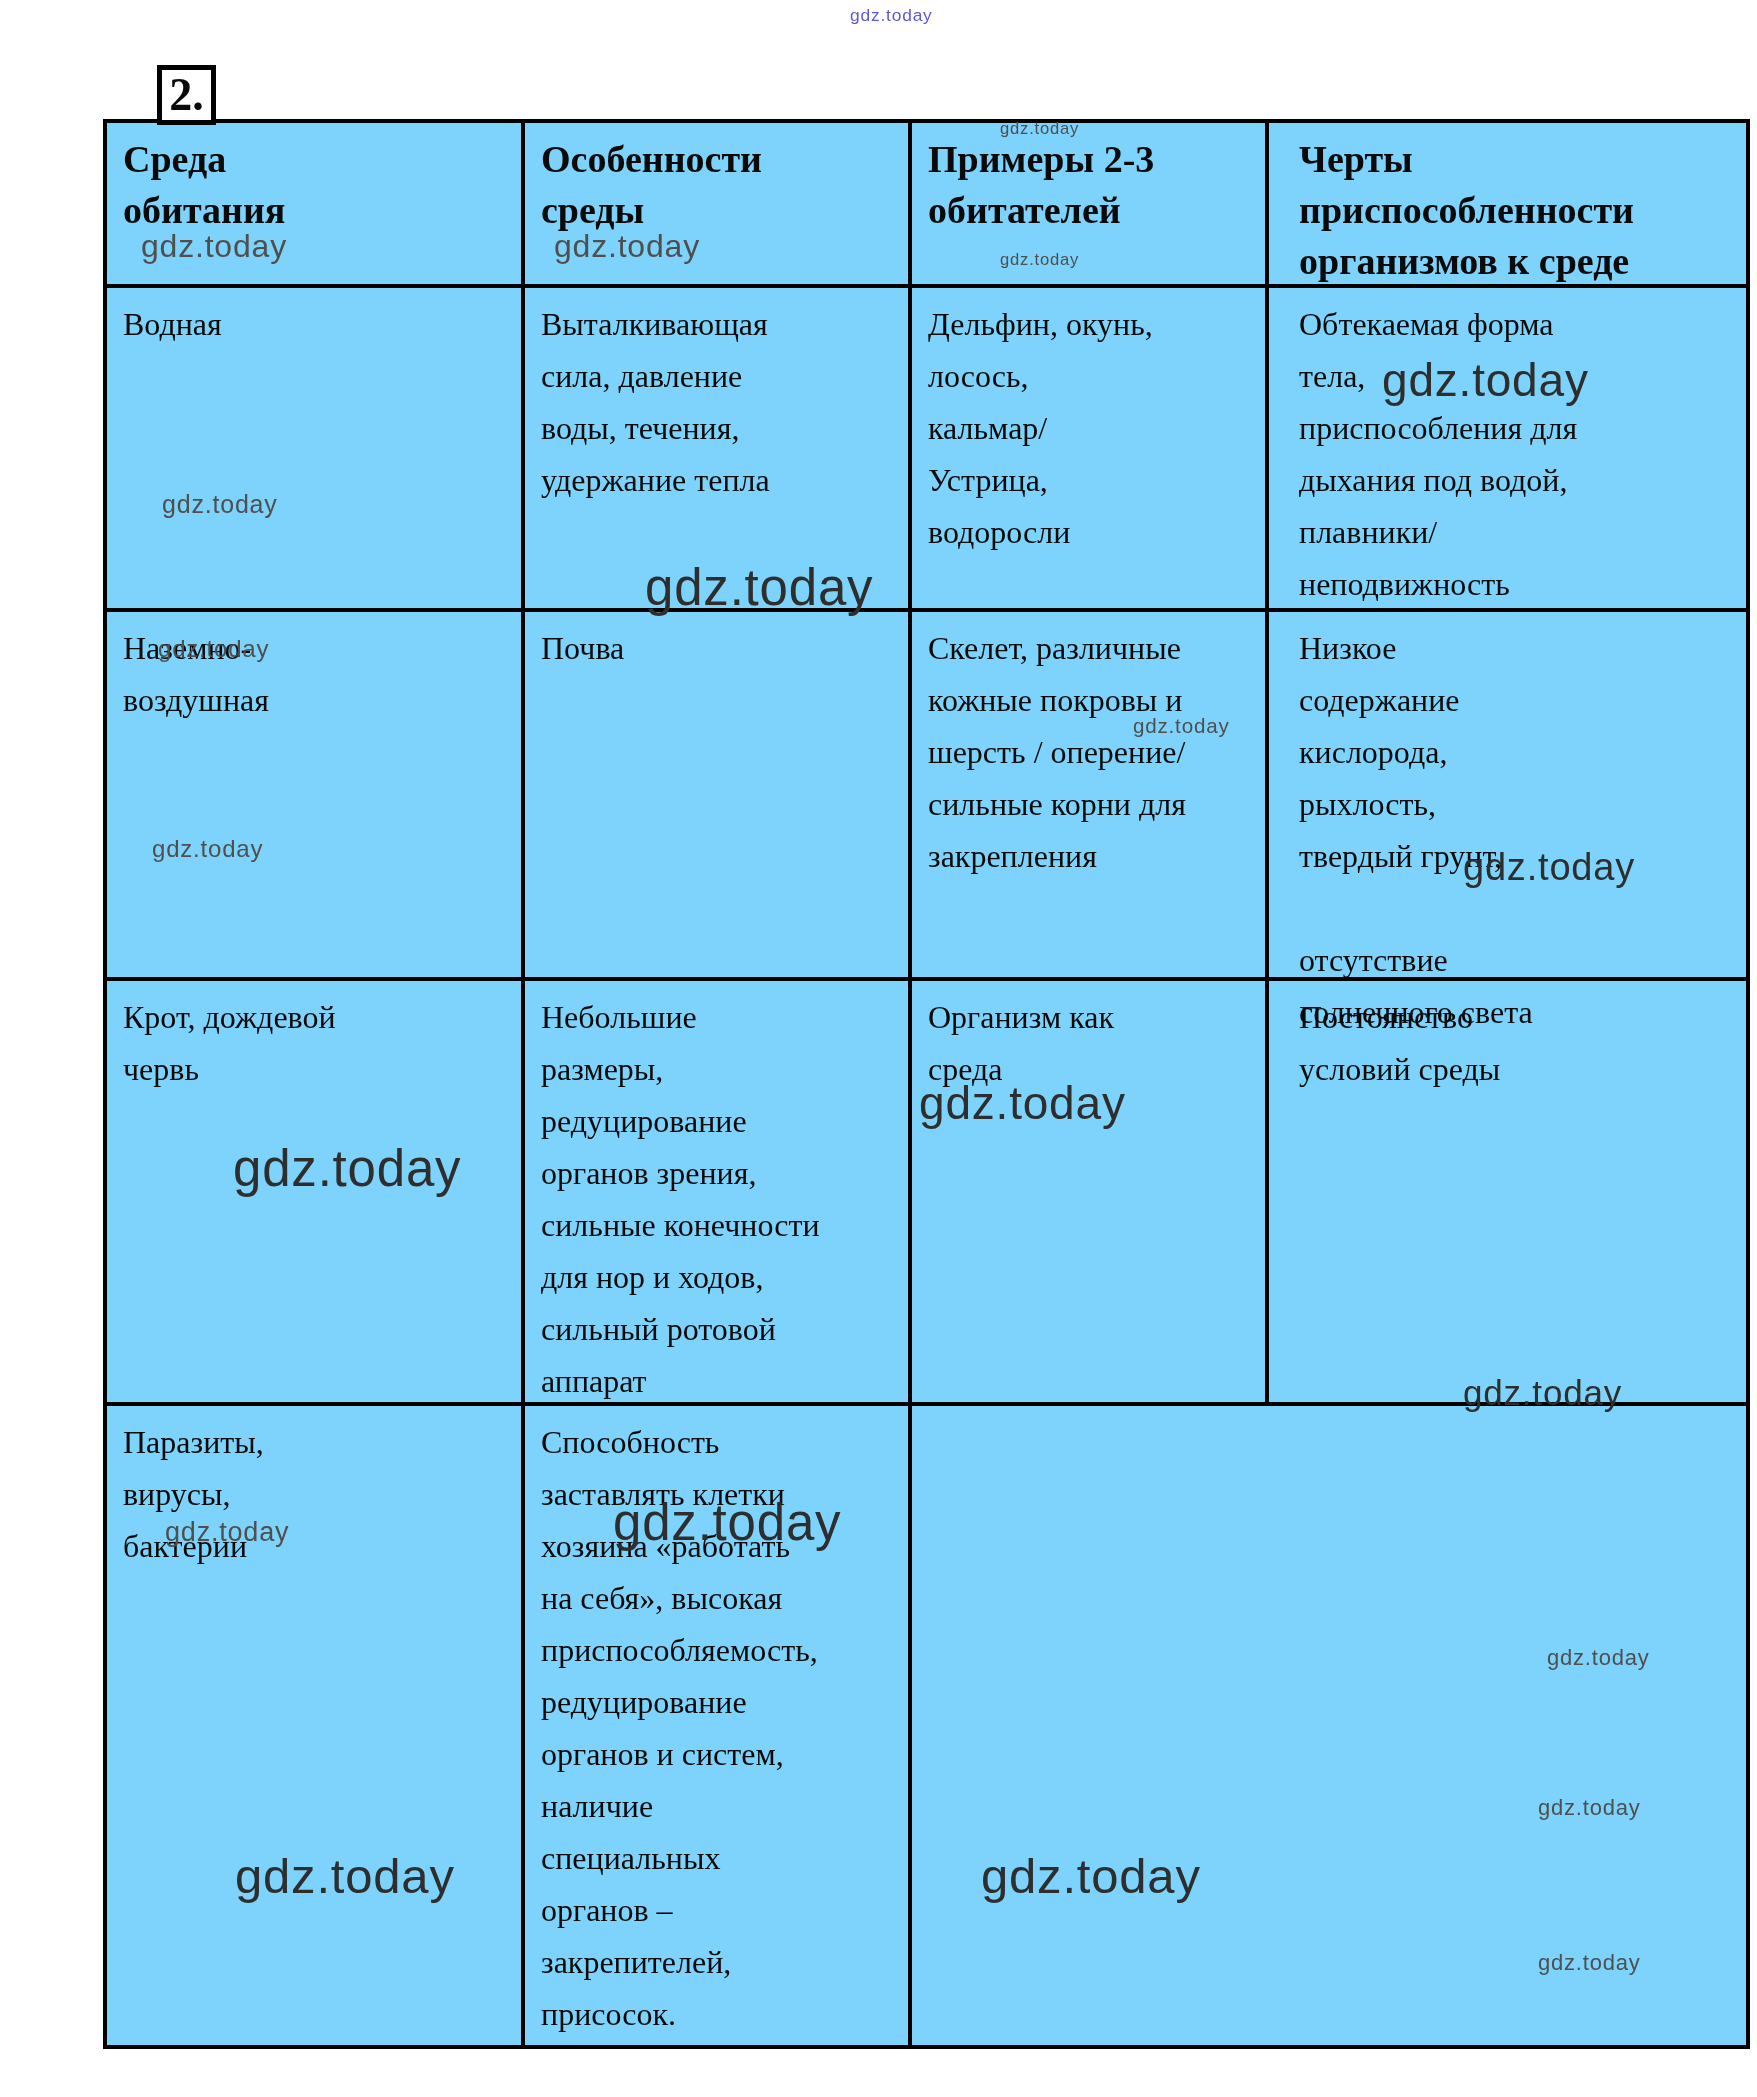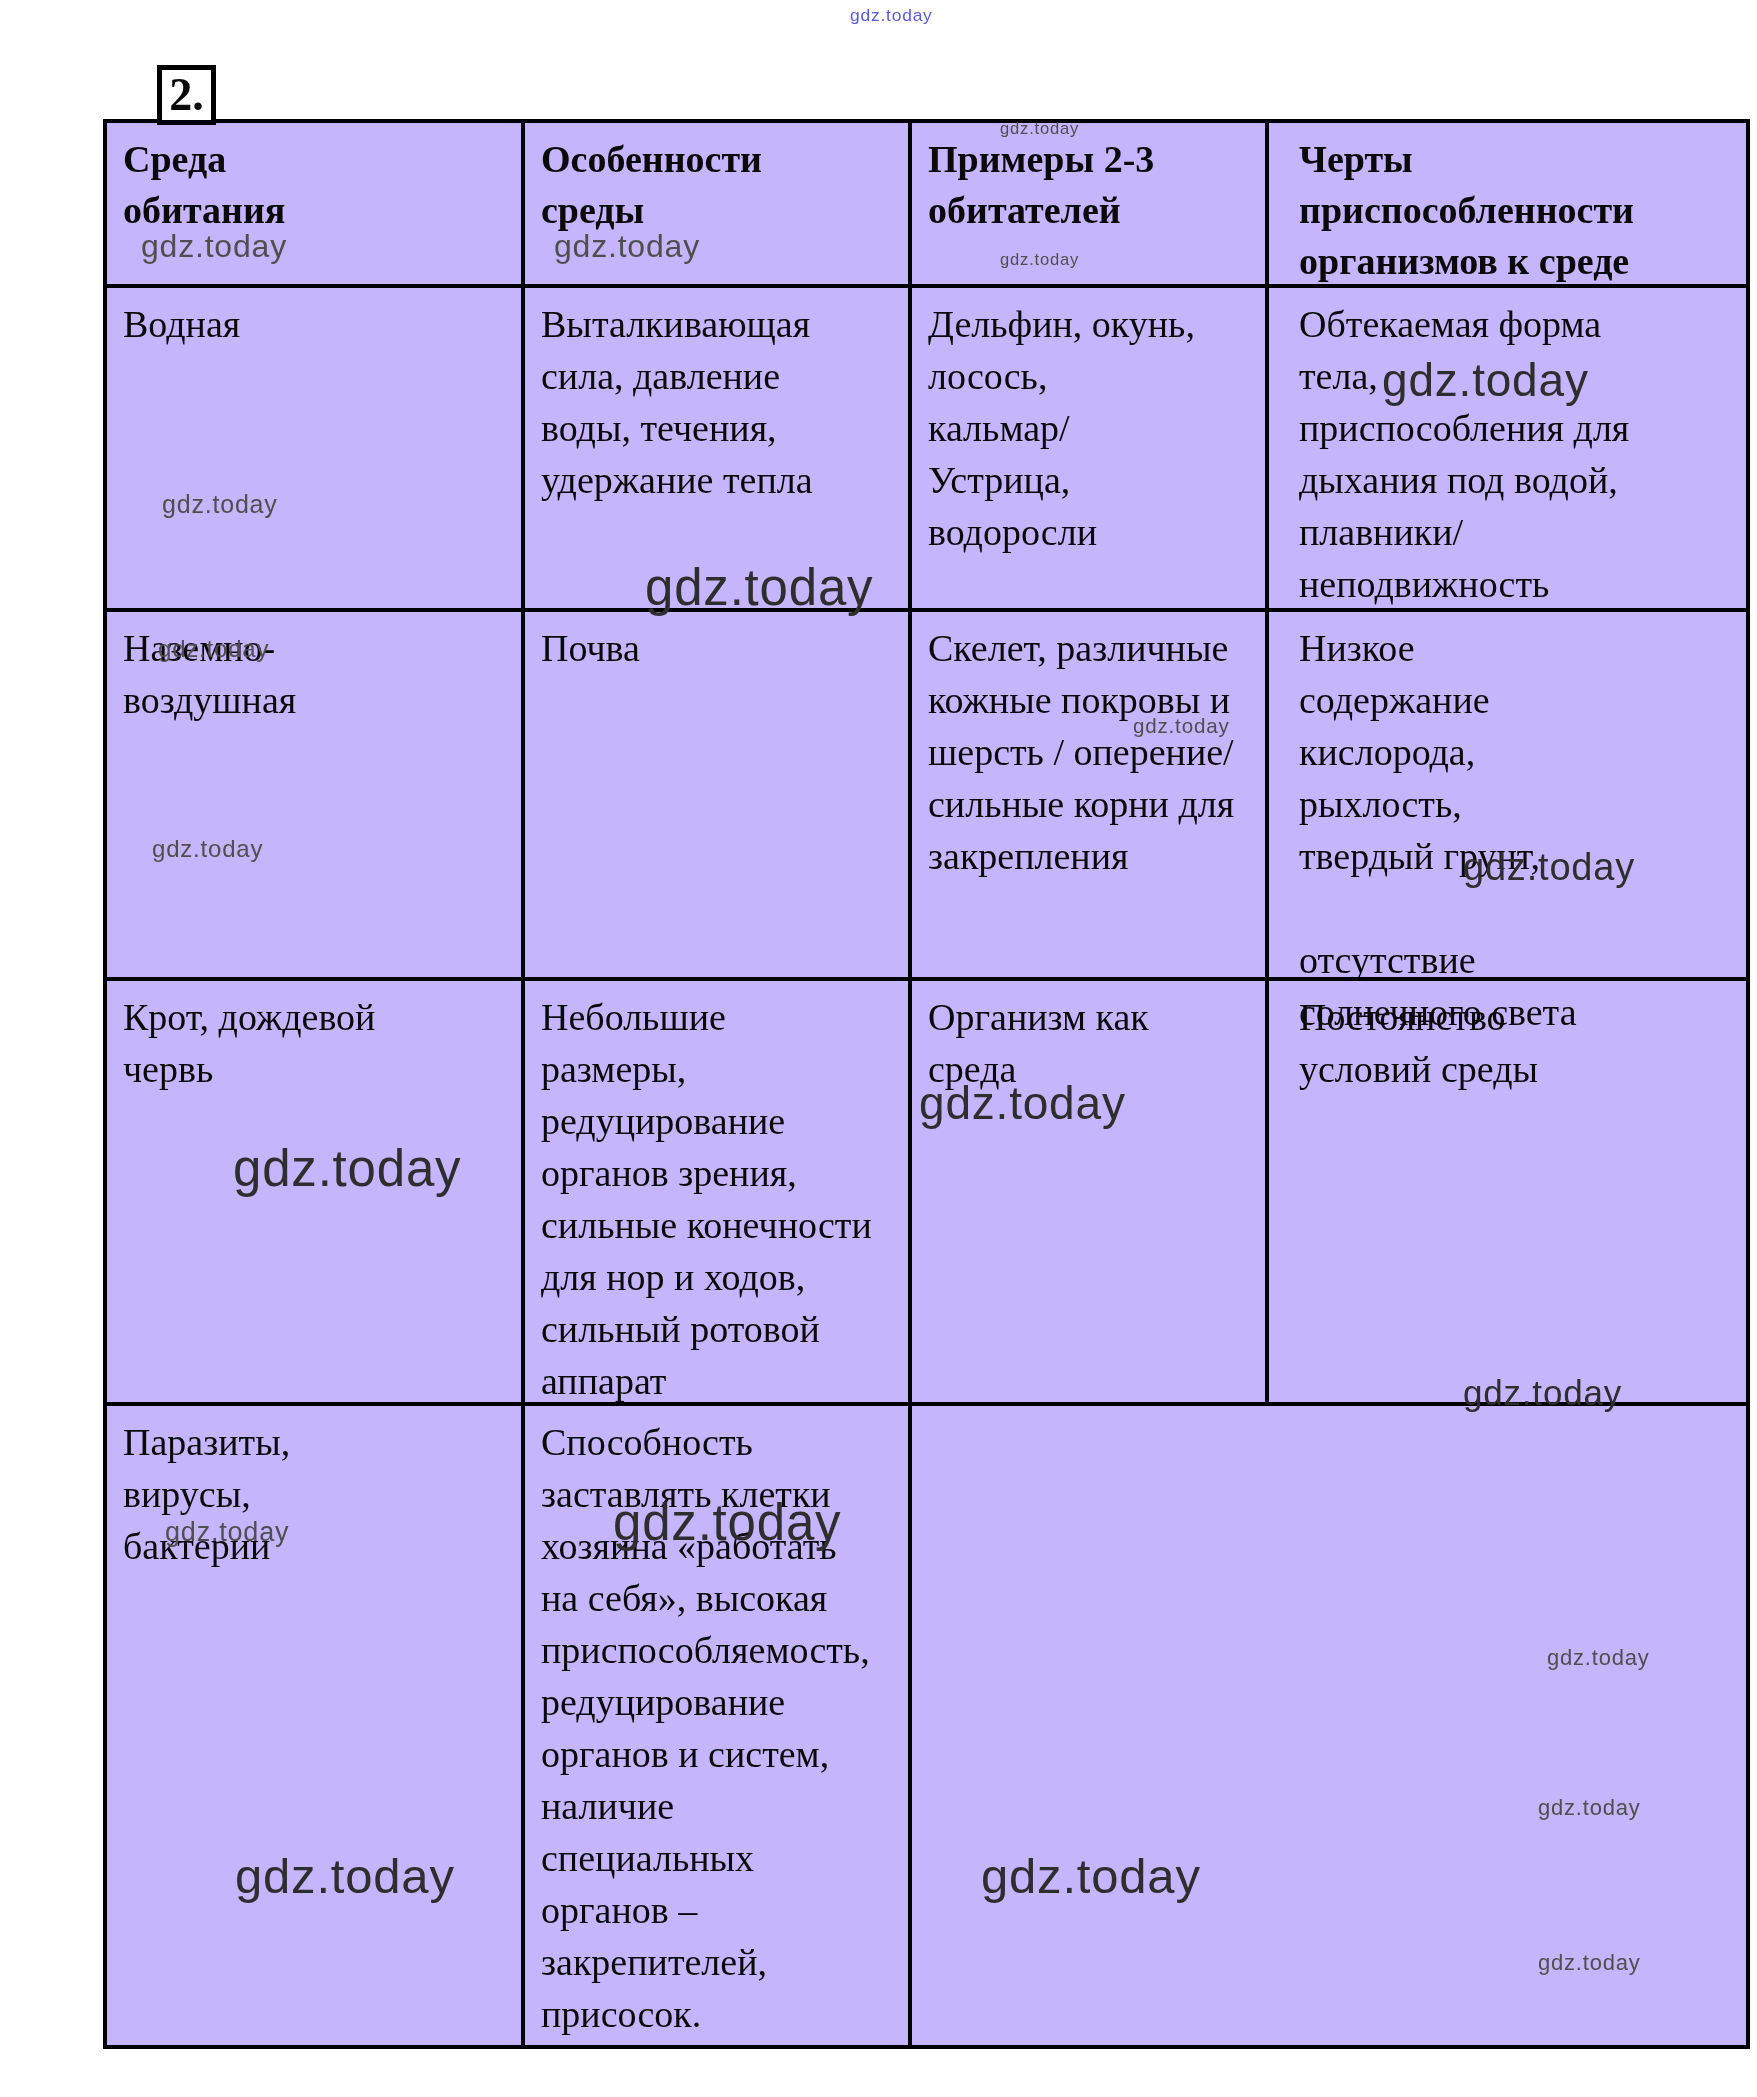--- a/index.html
+++ b/index.html
@@ -26,28 +26,28 @@
   }
   
   .grid{
     position:absolute;left:103px;top:119px;
     width:1647px;height:1930px;
     box-sizing:border-box;
     border:4.7px solid #000;
     display:grid;
     grid-template-columns:418px 387px 357px 1fr;
     grid-template-rows:165px 324px 369px 425px 1fr;
-    background:#c4b5fd;
+    background:#7dd3fc;
     z-index:1;
   }
   .cell{
     border-right:4px solid #000;
     border-bottom:4px solid #000;
     padding:9.5px 6.3px 0 16px;
-    font-size:38px;
+    font-size:32px;
     line-height:52px;
     white-space:pre-line;
   }
   .cell:nth-child(4n){border-right:none;padding-left:30px;}
   .cell:nth-child(n+17){border-bottom:none;}
   .head{
     font-weight:bold;
     font-size:38px;
     line-height:51px;
     padding-top:11px;

